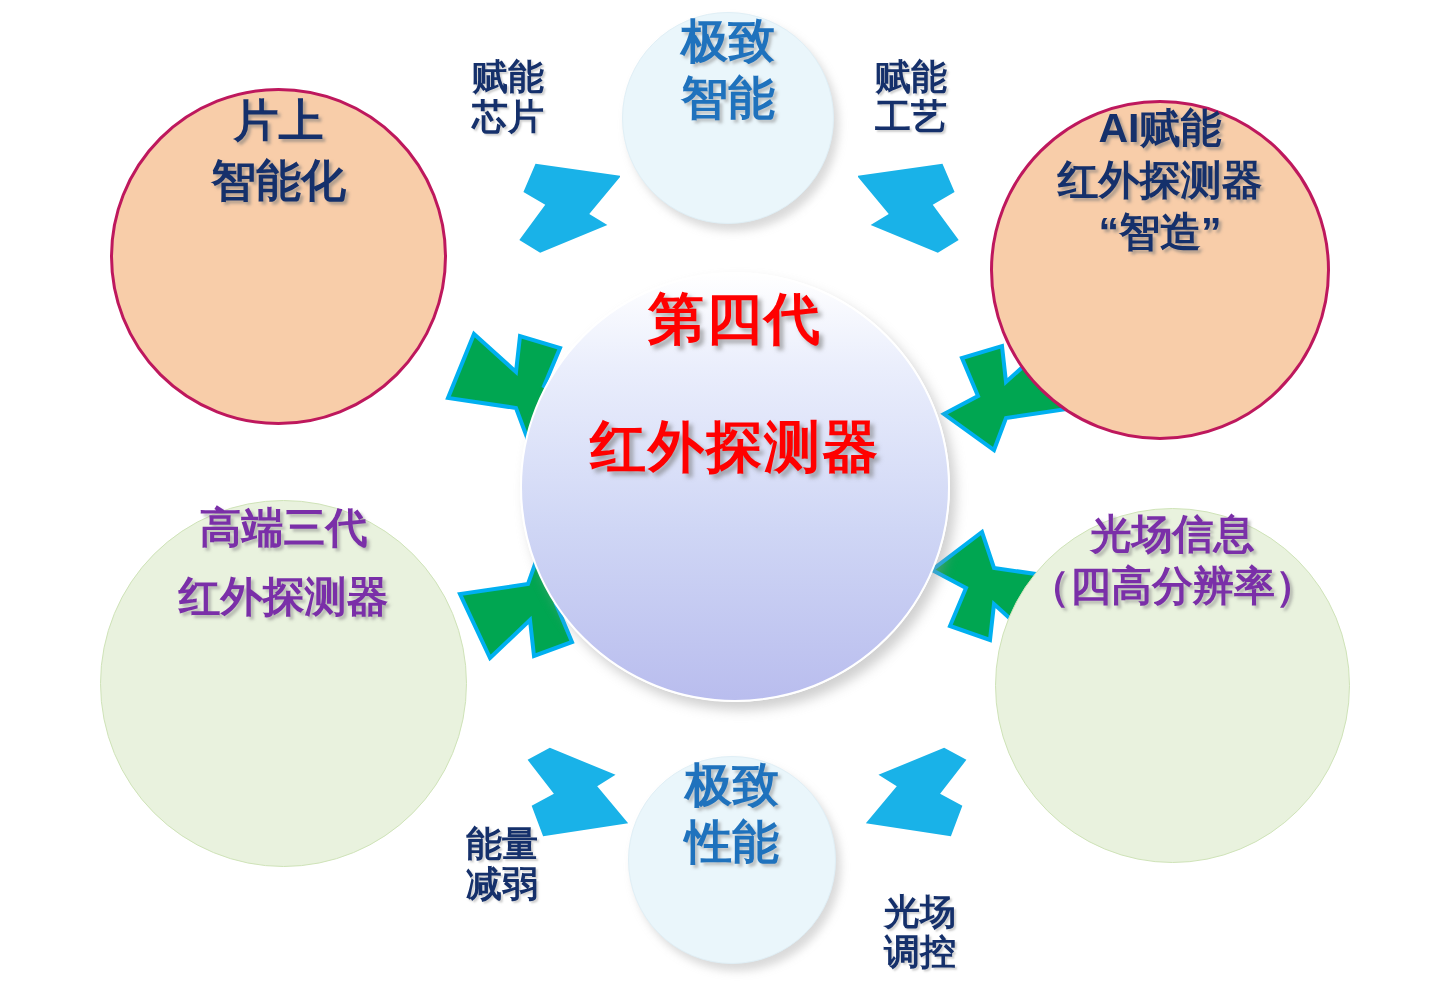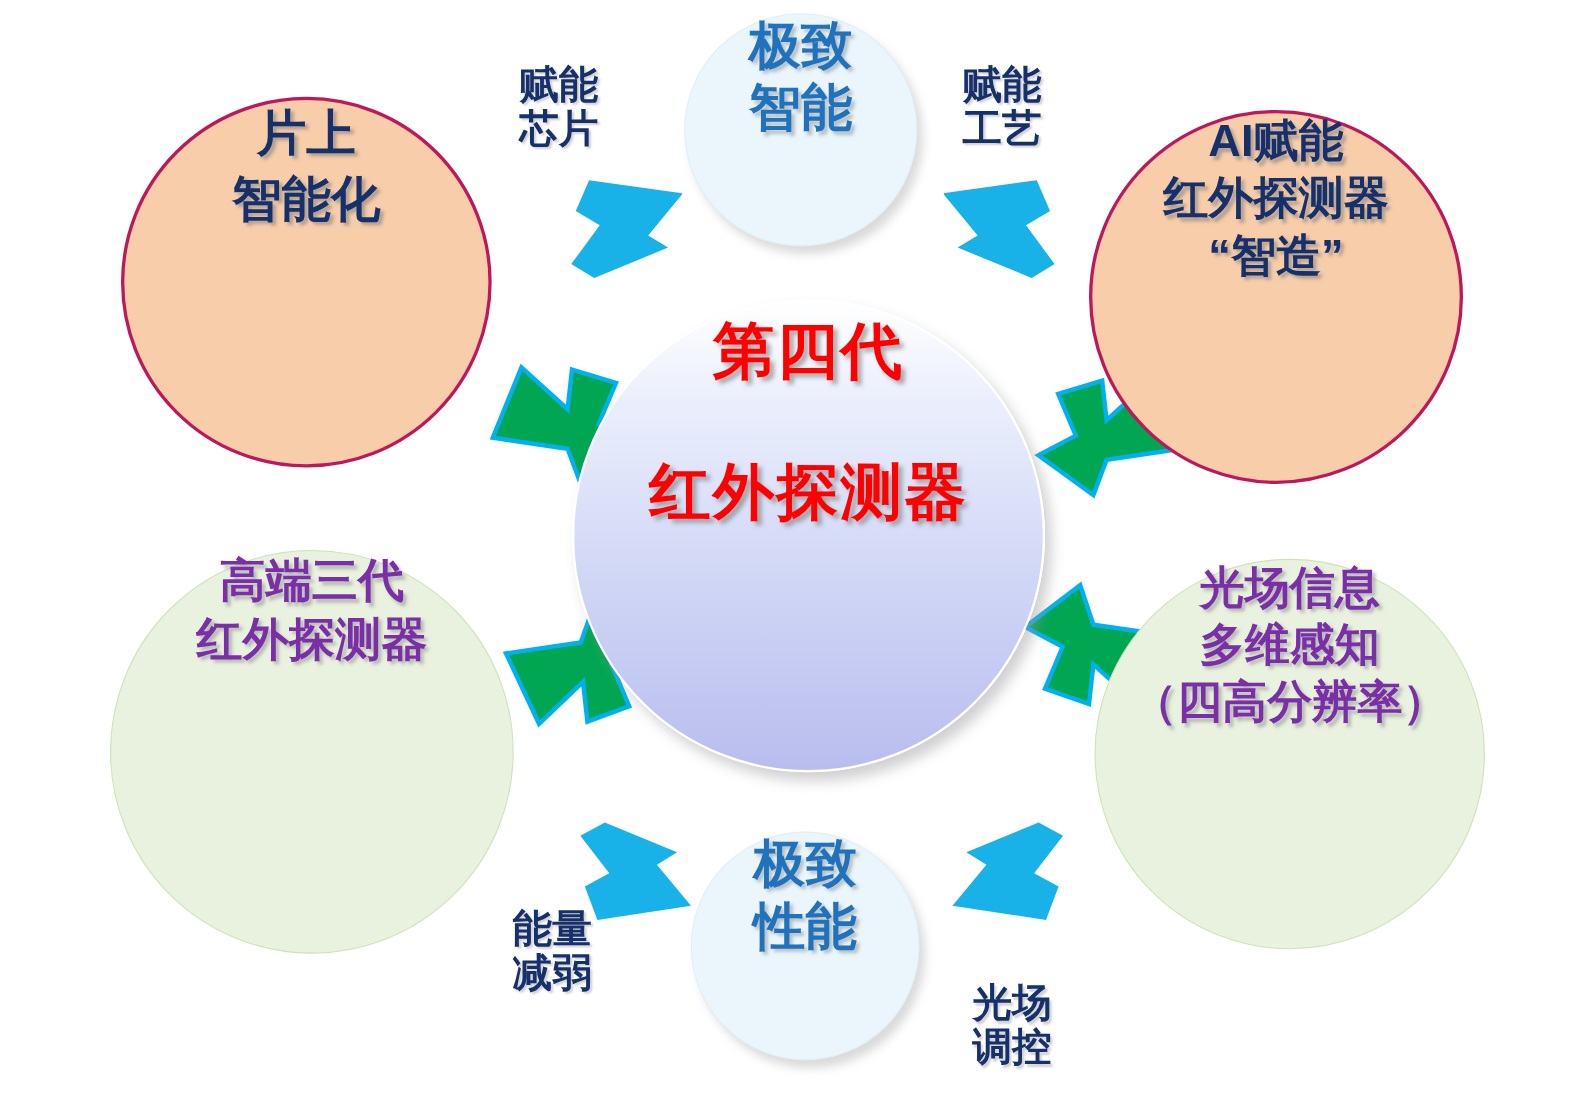--- a/index.html
+++ b/index.html
@@ -88,20 +88,21 @@
     left: 990px; top: 100px;
     width: 340px; height: 340px;
     font-size: 41px;
   }
   #circle-ai-manufacturing .line { margin: 3px 0; }
 
   #circle-gen3-detector {
     left: 100px; top: 500px;
     width: 367px; height: 367px;
     font-size: 42px;
+    gap: 16px;
   }
   #circle-gen3-detector .line { margin: 3px 0; }
 
   #circle-lightfield-sensing {
     left: 995px; top: 508px;
     width: 355px; height: 355px;
     font-size: 41px;
   }
   #circle-lightfield-sensing .line { margin: 3px 0; }
 
@@ -187,21 +188,20 @@
     <span class="line">“智造”</span>
   </div>
 
   <div class="circle c-green" id="circle-gen3-detector">
     <span class="line">高端三代</span>
     <span class="line">红外探测器</span>
   </div>
 
   <div class="circle c-green" id="circle-lightfield-sensing">
     <span class="line">光场信息</span>
-    <span class="line">多维感知</span>
     <span class="line">（四高分辨率）</span>
   </div>
 
   <div class="circle c-lightblue" id="circle-ultimate-intelligence">
     <span class="line">极致</span>
     <span class="line">智能</span>
   </div>
 
   <div class="circle c-lightblue" id="circle-ultimate-performance">
     <span class="line">极致</span>

